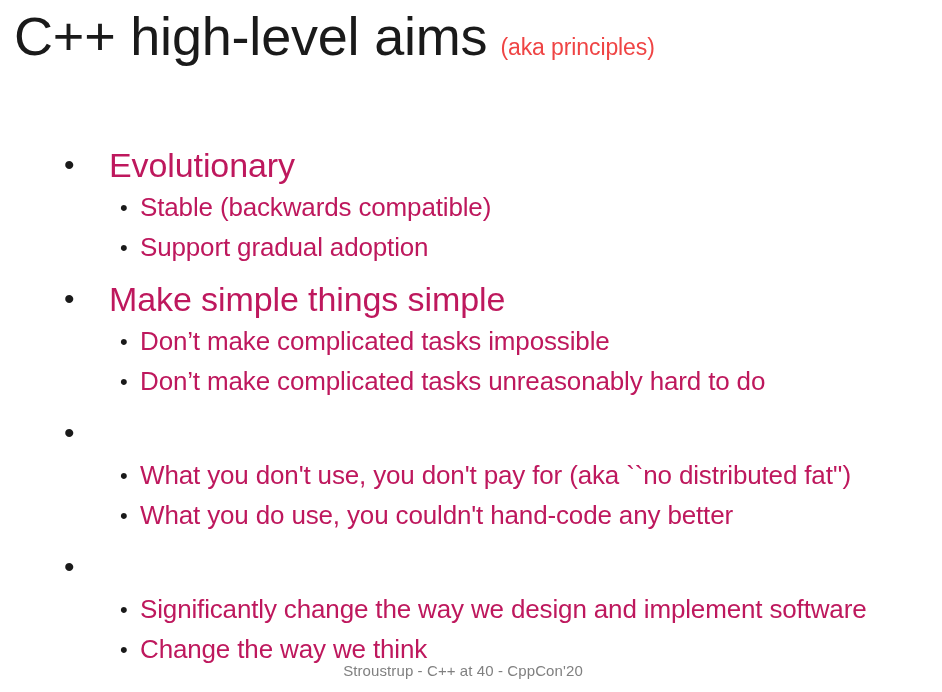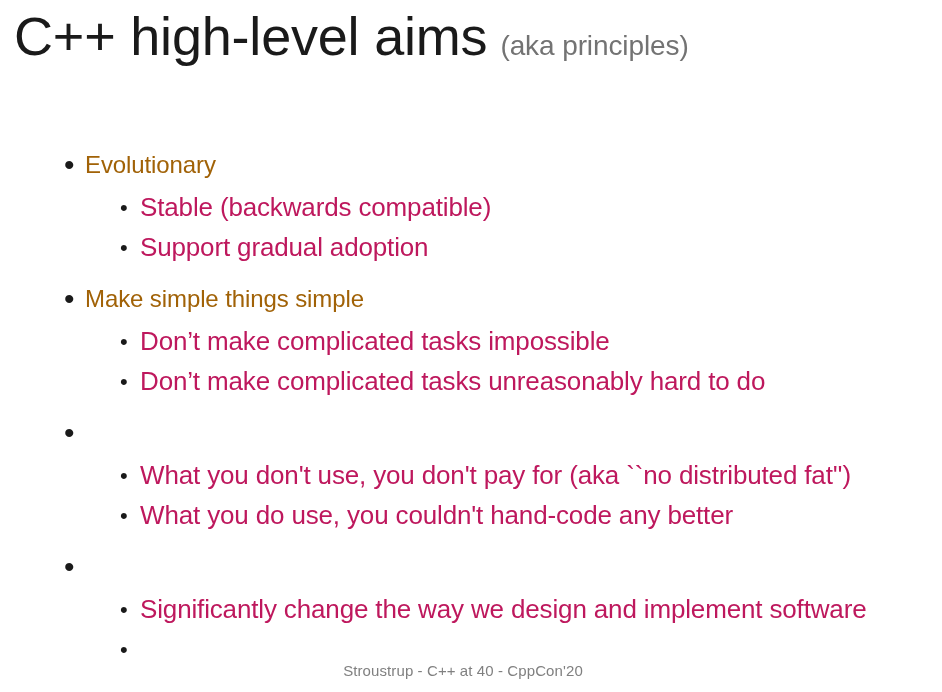--- a/index.html
+++ b/index.html
@@ -32,23 +32,23 @@
     white-space: nowrap;
   }
   .title-main {
     font-size: 54px;
     line-height: 64px;
     color: #1a1a1a;
     font-weight: 400;
     letter-spacing: -0.2px;
   }
   .title-sub {
-    font-size: 28px;
+    font-size: 23px;
     line-height: 34px;
-    color: #737373;
+    color: #ef4444;
     font-weight: 400;
     margin-left: 13px;
     letter-spacing: -0.1px;
   }
 
   
   .body-list {
     position: absolute;
     left: 0;
     top: 146px;
@@ -69,24 +69,25 @@
   }
   .lvl1 .bullet {
     flex: 0 0 auto;
     width: 21px;
     font-size: 30px;
     line-height: 38px;
     color: #1a1a1a;
     text-align: left;
   }
   .lvl1 .txt {
-    font-size: 24px;
+    font-size: 34px;
     line-height: 38px;
-    color: #a16207;
+    color: #be185d;
     letter-spacing: -0.1px;
+    margin-left: 24px;
   }
 
   
   .lvl2 {
     position: relative;
     display: flex;
     align-items: flex-start;
     padding-left: 120px;
     height: 40px;
   }
@@ -183,20 +184,21 @@
     <div class="group">
       <div class="lvl1">
         <span class="bullet">•</span>
       </div>
       <div class="lvl2">
         <span class="bullet">•</span>
         <span class="txt">Significantly change the way we design and implement software</span>
       </div>
       <div class="lvl2">
         <span class="bullet">•</span>
+        <span class="txt">Change the way we think</span>
       </div>
     </div>
 
   </div>
 
   <div class="footer">Stroustrup - C++ at 40 - CppCon'20</div>
 
 </div>
 
 </body></html>

